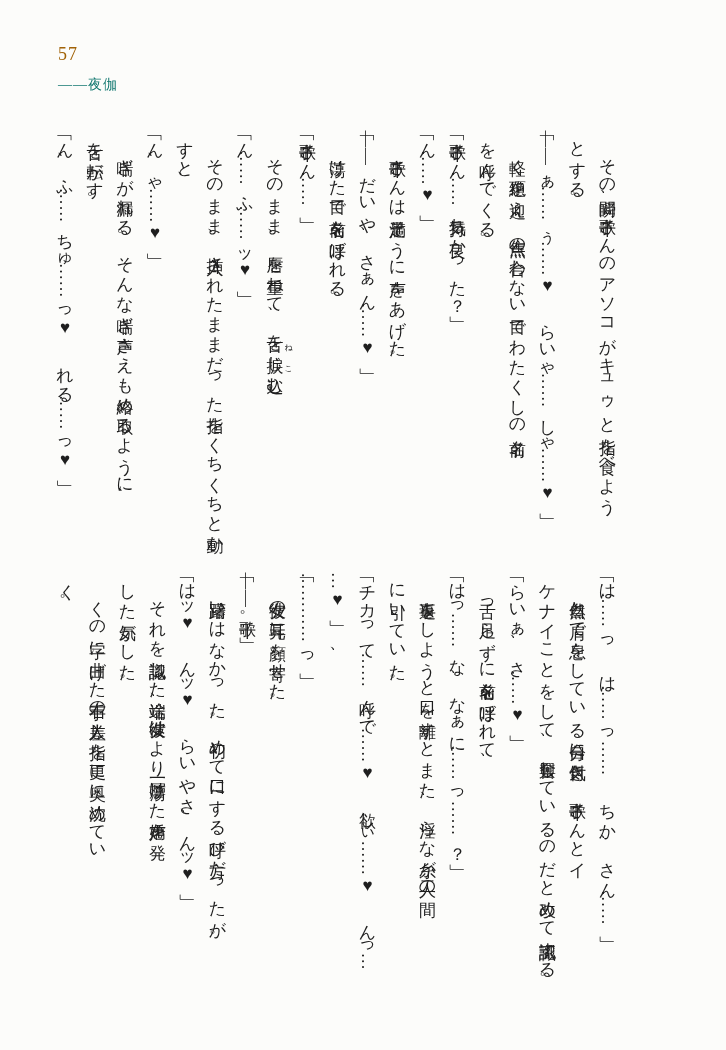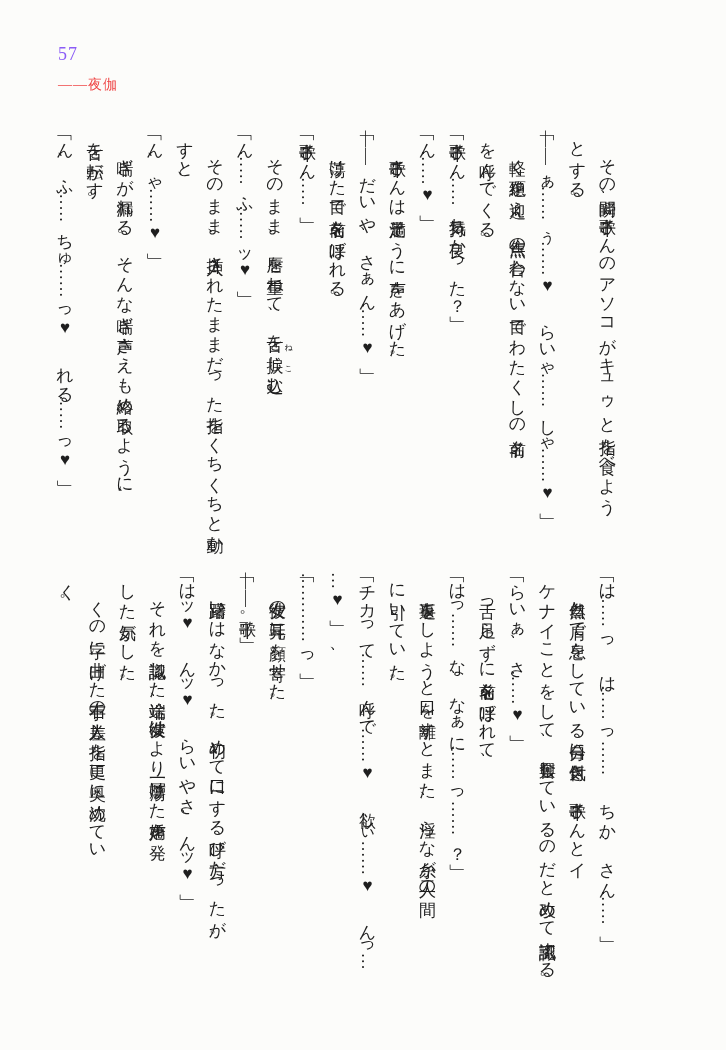--- a/index.html
+++ b/index.html
@@ -19,27 +19,27 @@
     font-family: "Liberation Serif", "DejaVu Serif", serif;
   }
   .page-header {
     position: absolute;
     top: 44px;
     left: 58px;
   }
   .page-number {
     font-size: 18px;
     letter-spacing: 1px;
-    color: #8b5cf6;
+    color: #a16207;
   }
   .chapter-title {
     font-size: 14px;
     margin-top: 11px;
     letter-spacing: 1px;
-    color: #ef4444;
+    color: #0f766e;
   }
   .tblock {
     position: absolute;
     right: 104px;
     writing-mode: vertical-rl;
     -webkit-writing-mode: vertical-rl;
     text-orientation: mixed;
     font-size: 17px;
     line-height: 30px;
     letter-spacing: 0.5px;

